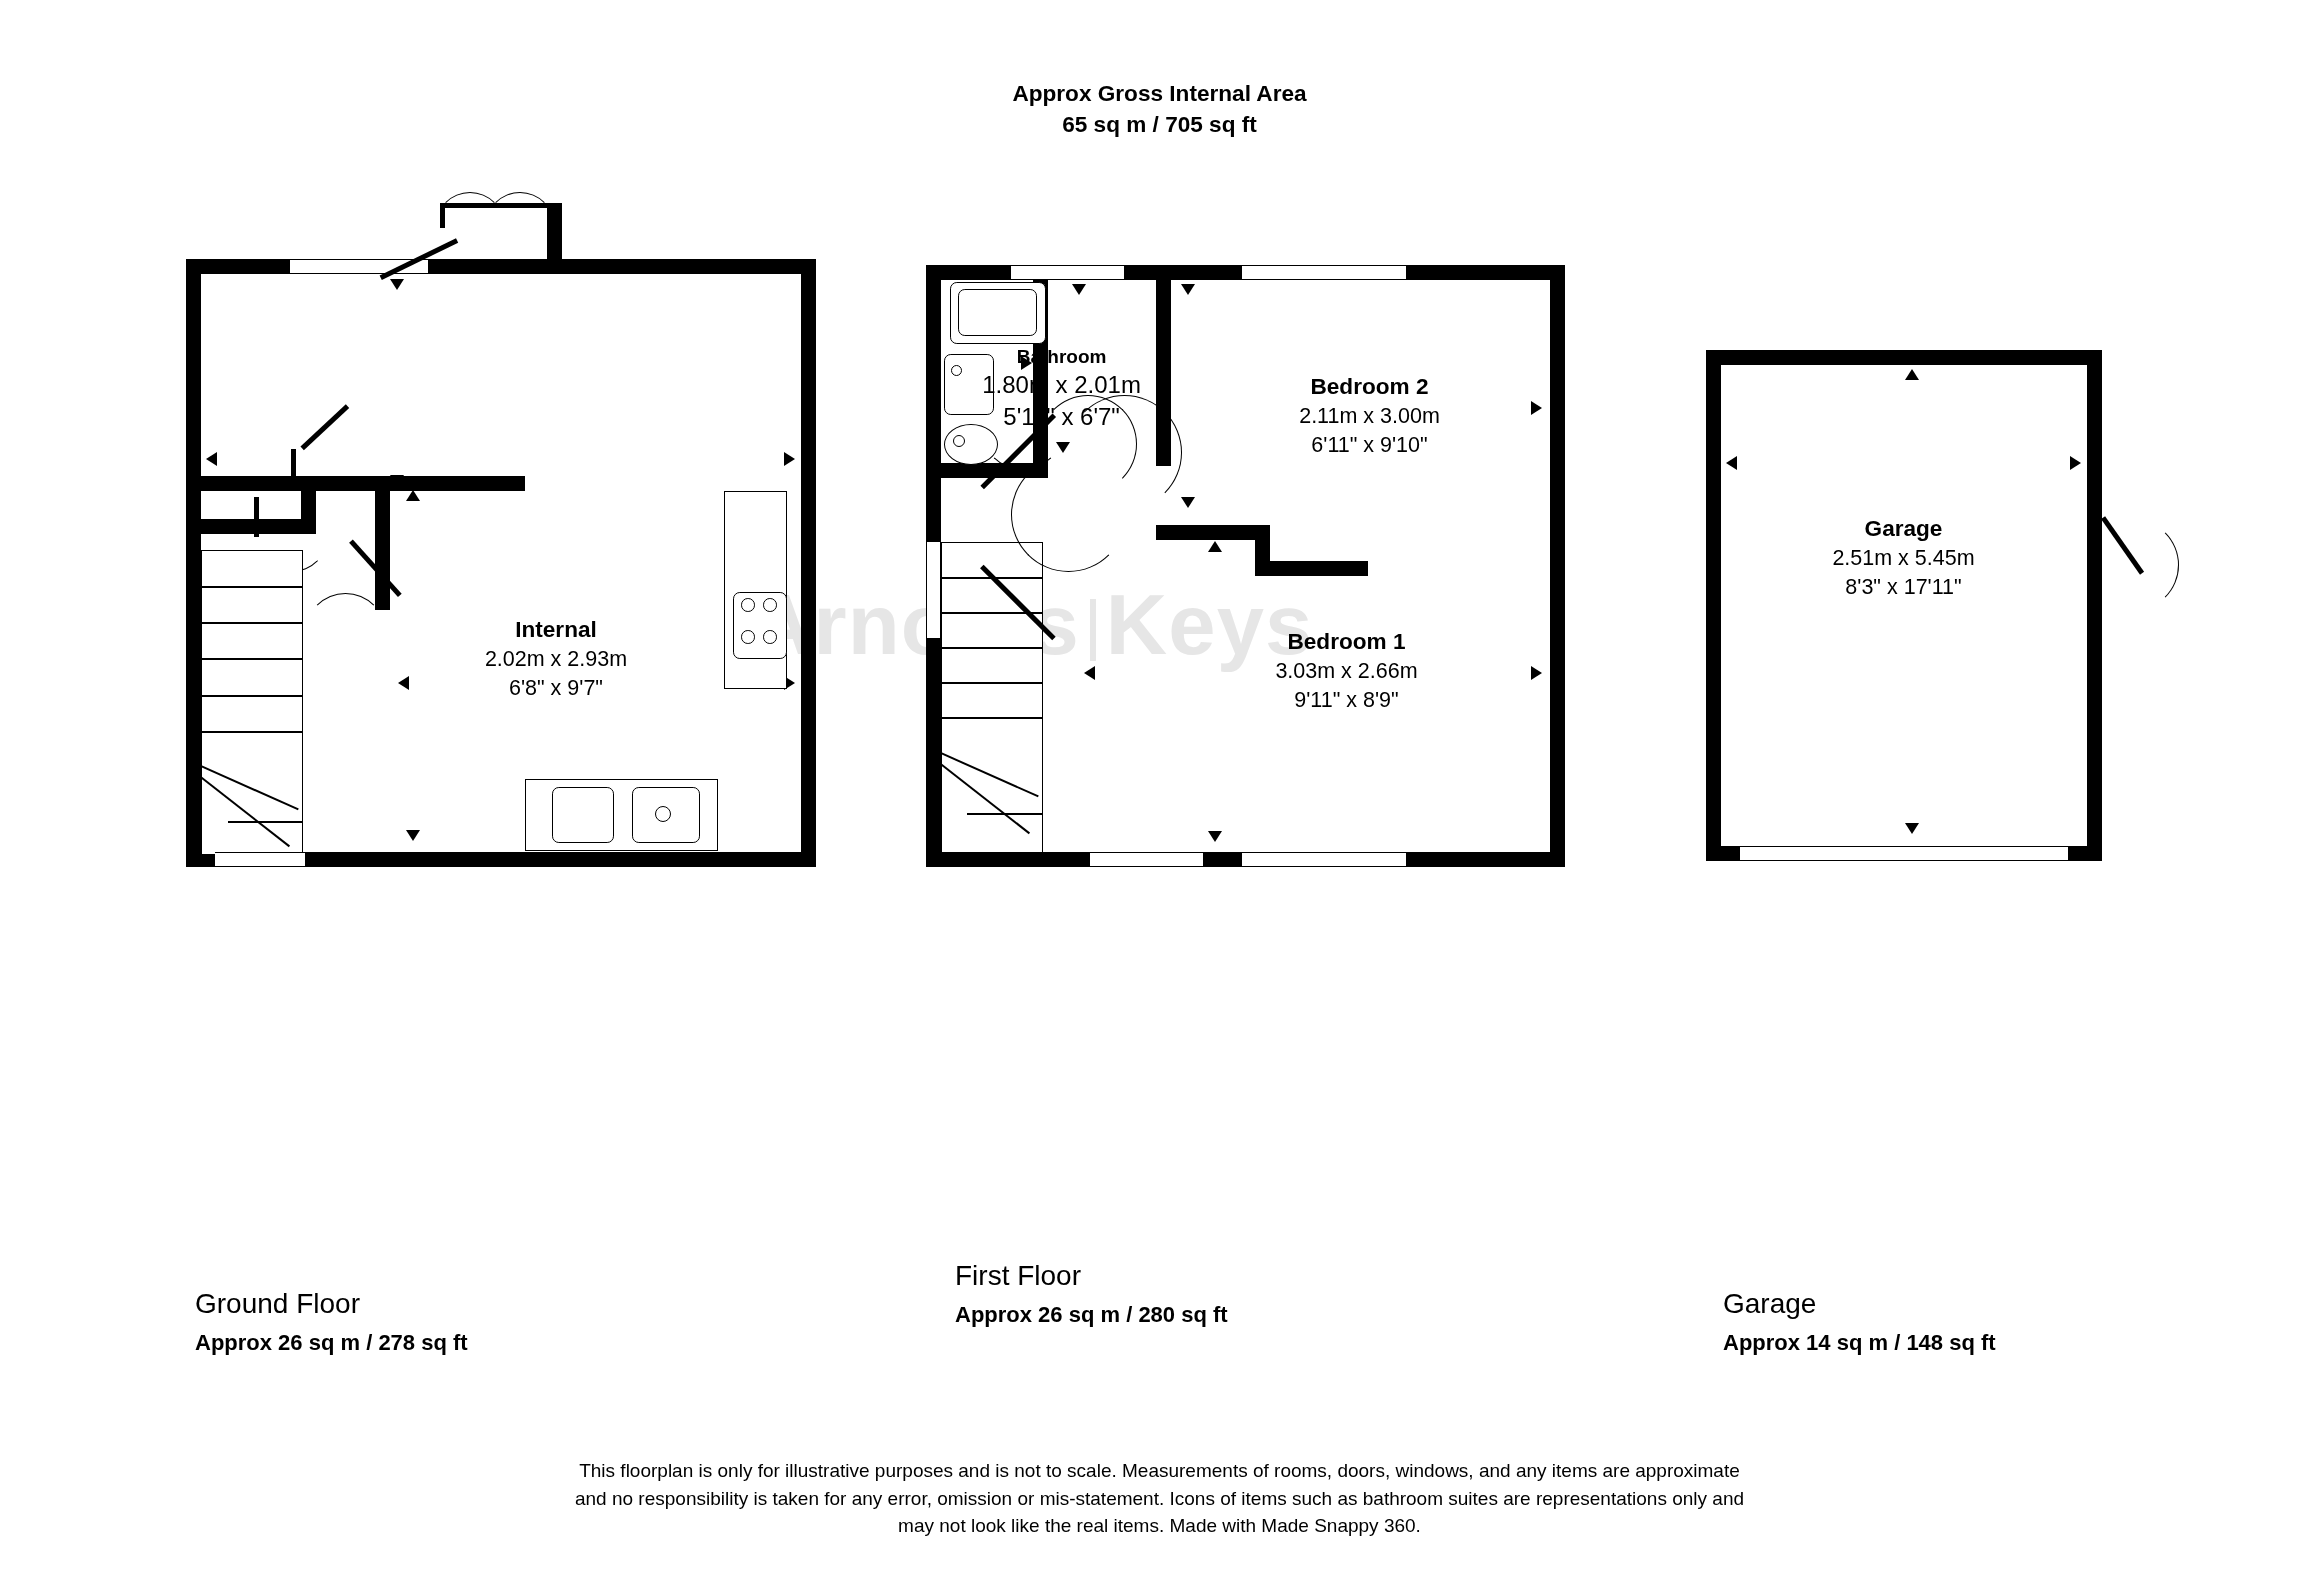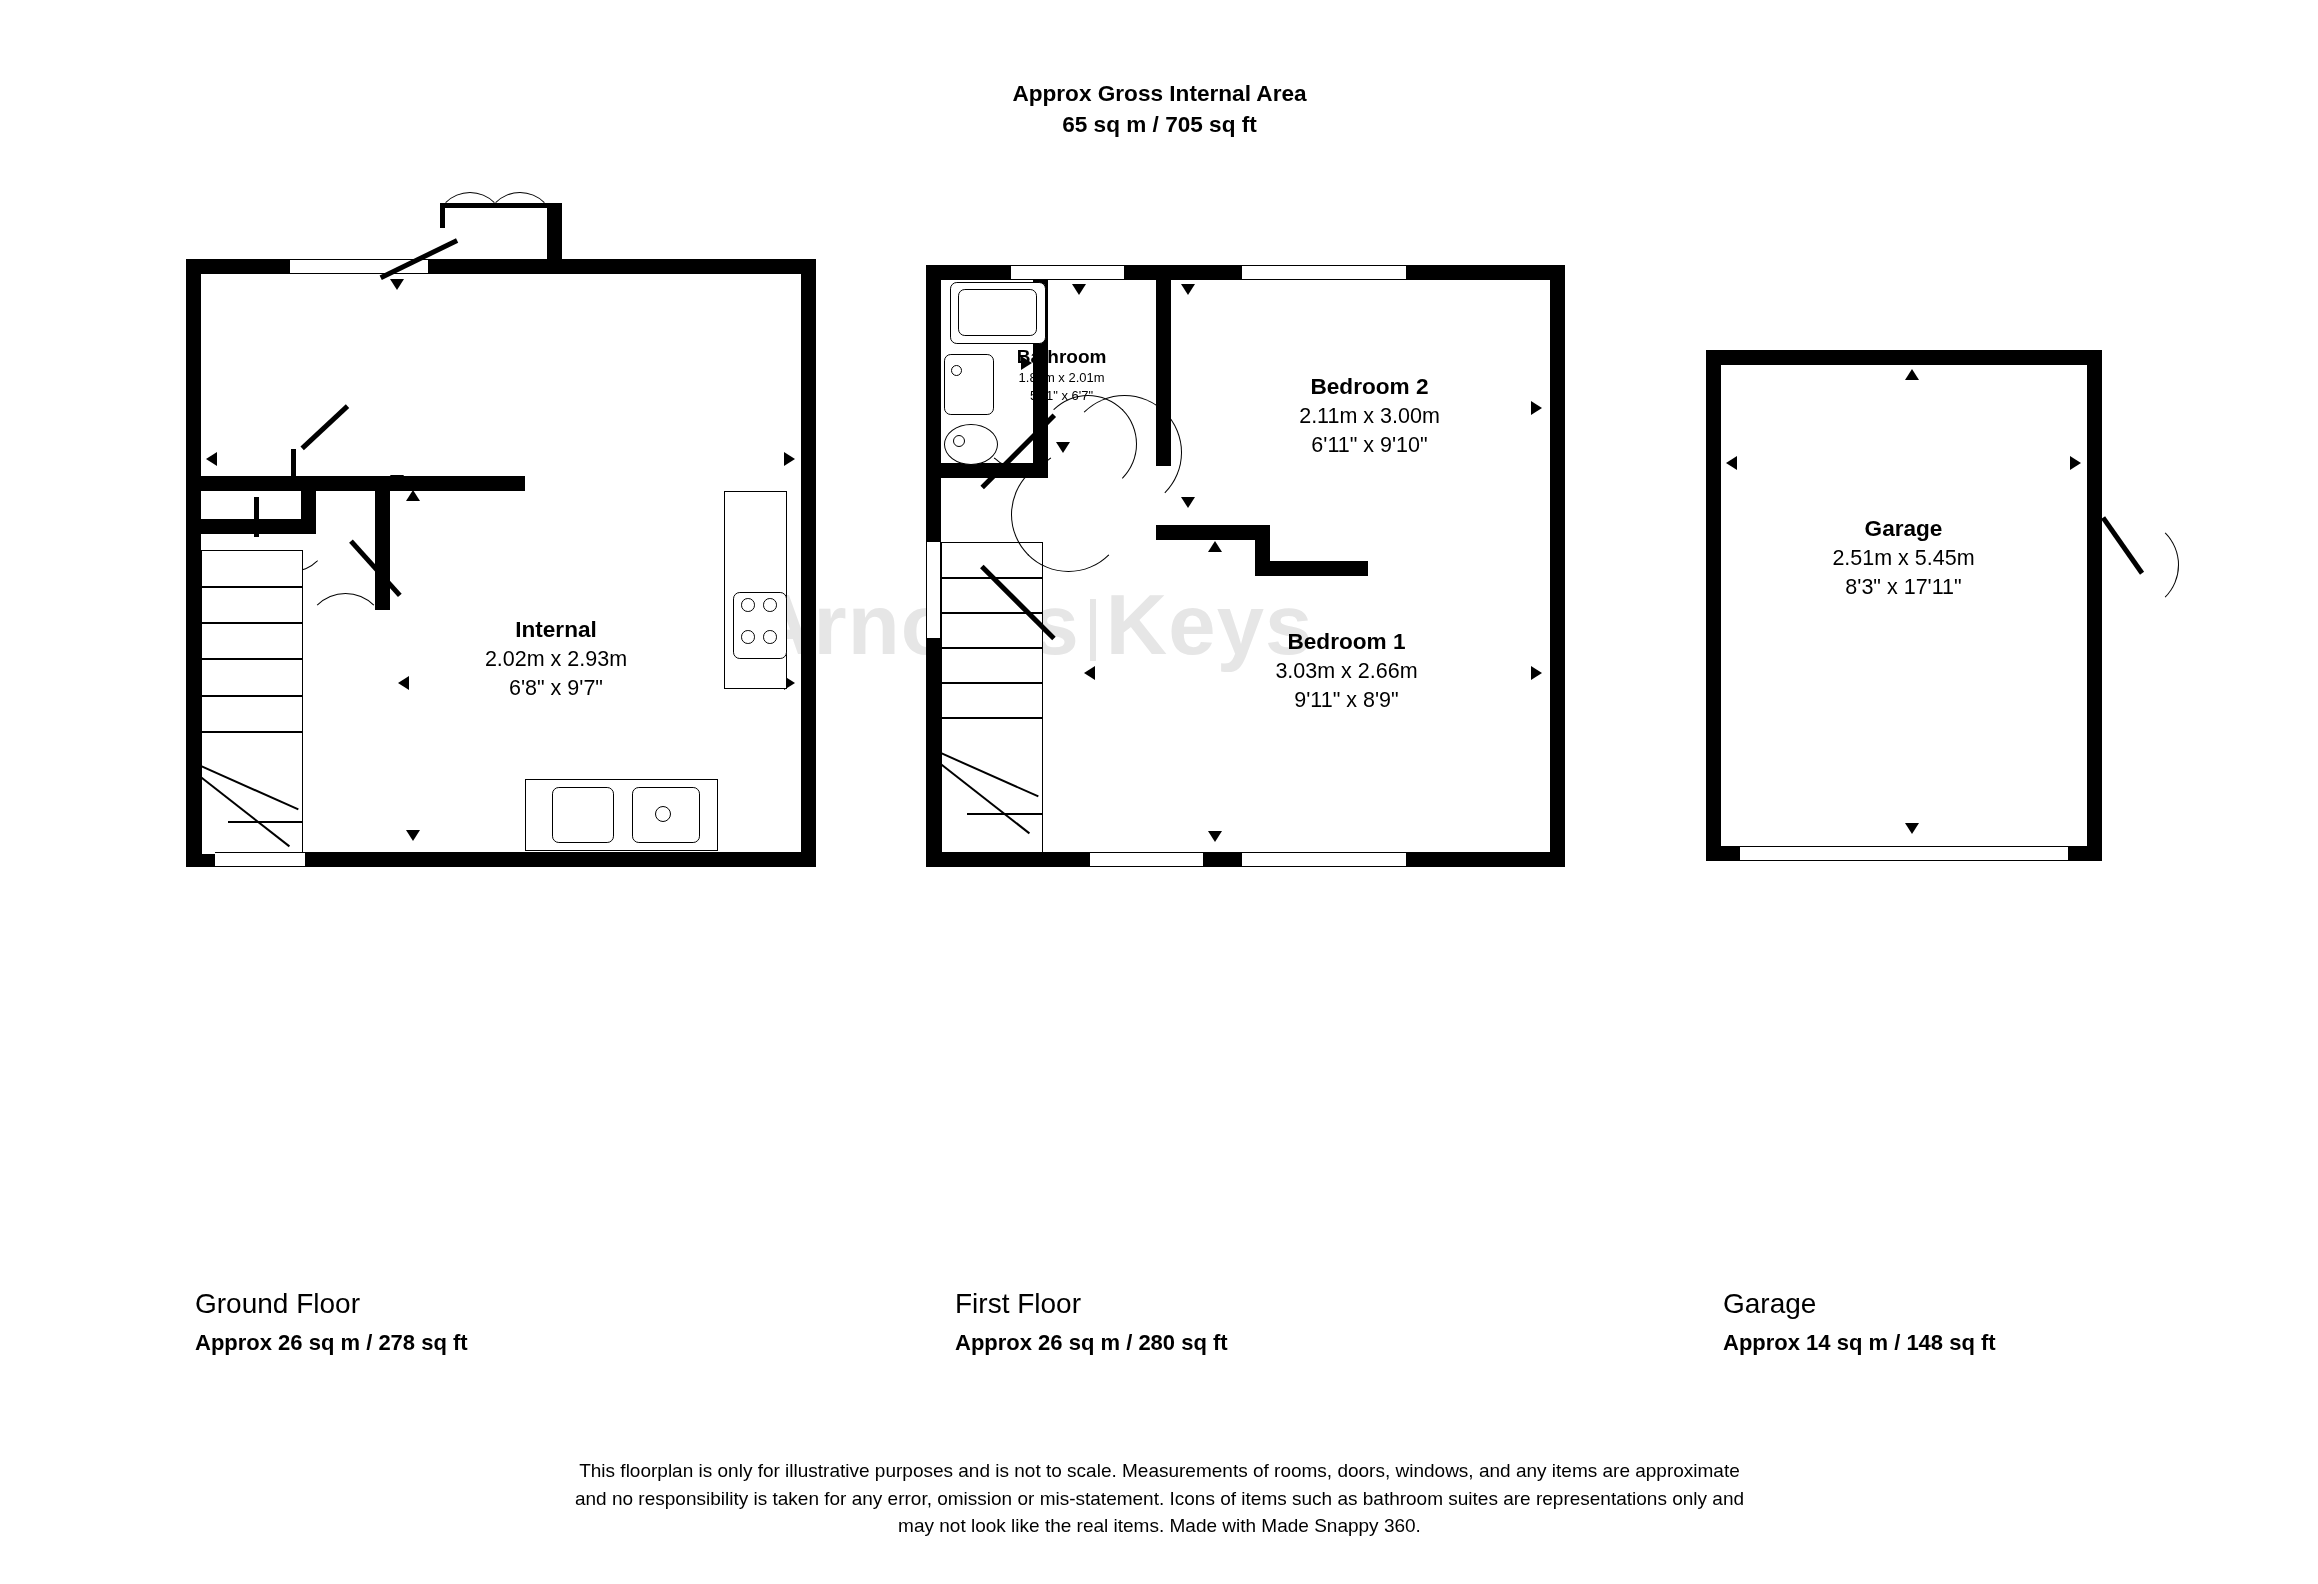--- a/index.html
+++ b/index.html
@@ -115,21 +115,21 @@
   .room-label .name {
     font-weight: bold;
     font-size: 22.6px;
     white-space: nowrap;
   }
   .room-label .dim {
     font-size: 21.5px;
     white-space: nowrap;
   }
   .room-label.small .name { font-size: 19px; }
-  .room-label.small .dim { font-size: 13px; }
+  .room-label.small .dim { font-size: 24px; }
 
   
   .stair-box { position: absolute; }
   .stair-line { position: absolute; background: #000; height: 1.7px; }
   .stair-diag { position: absolute; background: #000; height: 1.7px; transform-origin: 0 0; }
 
   
   .fx { position: absolute; border: 1.7px solid #000; box-sizing: border-box; background: #fff; }
   .fx-round { border-radius: 50%; }
   .fx-soft { border-radius: 6.8px; }
@@ -143,21 +143,21 @@
     font-size: 28px;
     margin-bottom: 10.2px;
     white-space: nowrap;
   }
   .floor-caption .area {
     font-size: 22px;
     font-weight: bold;
     white-space: nowrap;
   }
   #cap-ground { left: 195px; top: 1288px; }
-  #cap-first  { left: 955px; top: 1288px; }
+  #cap-first  { left: 955px; top: 1260px; }
   #cap-garage { left: 1723px; top: 1288px; }
 
   .disclaimer {
     position: absolute;
     left: 0;
     top: 1457px;
     width: 2319px;
     text-align: center;
     font-size: 19px;
     line-height: 1.45;

